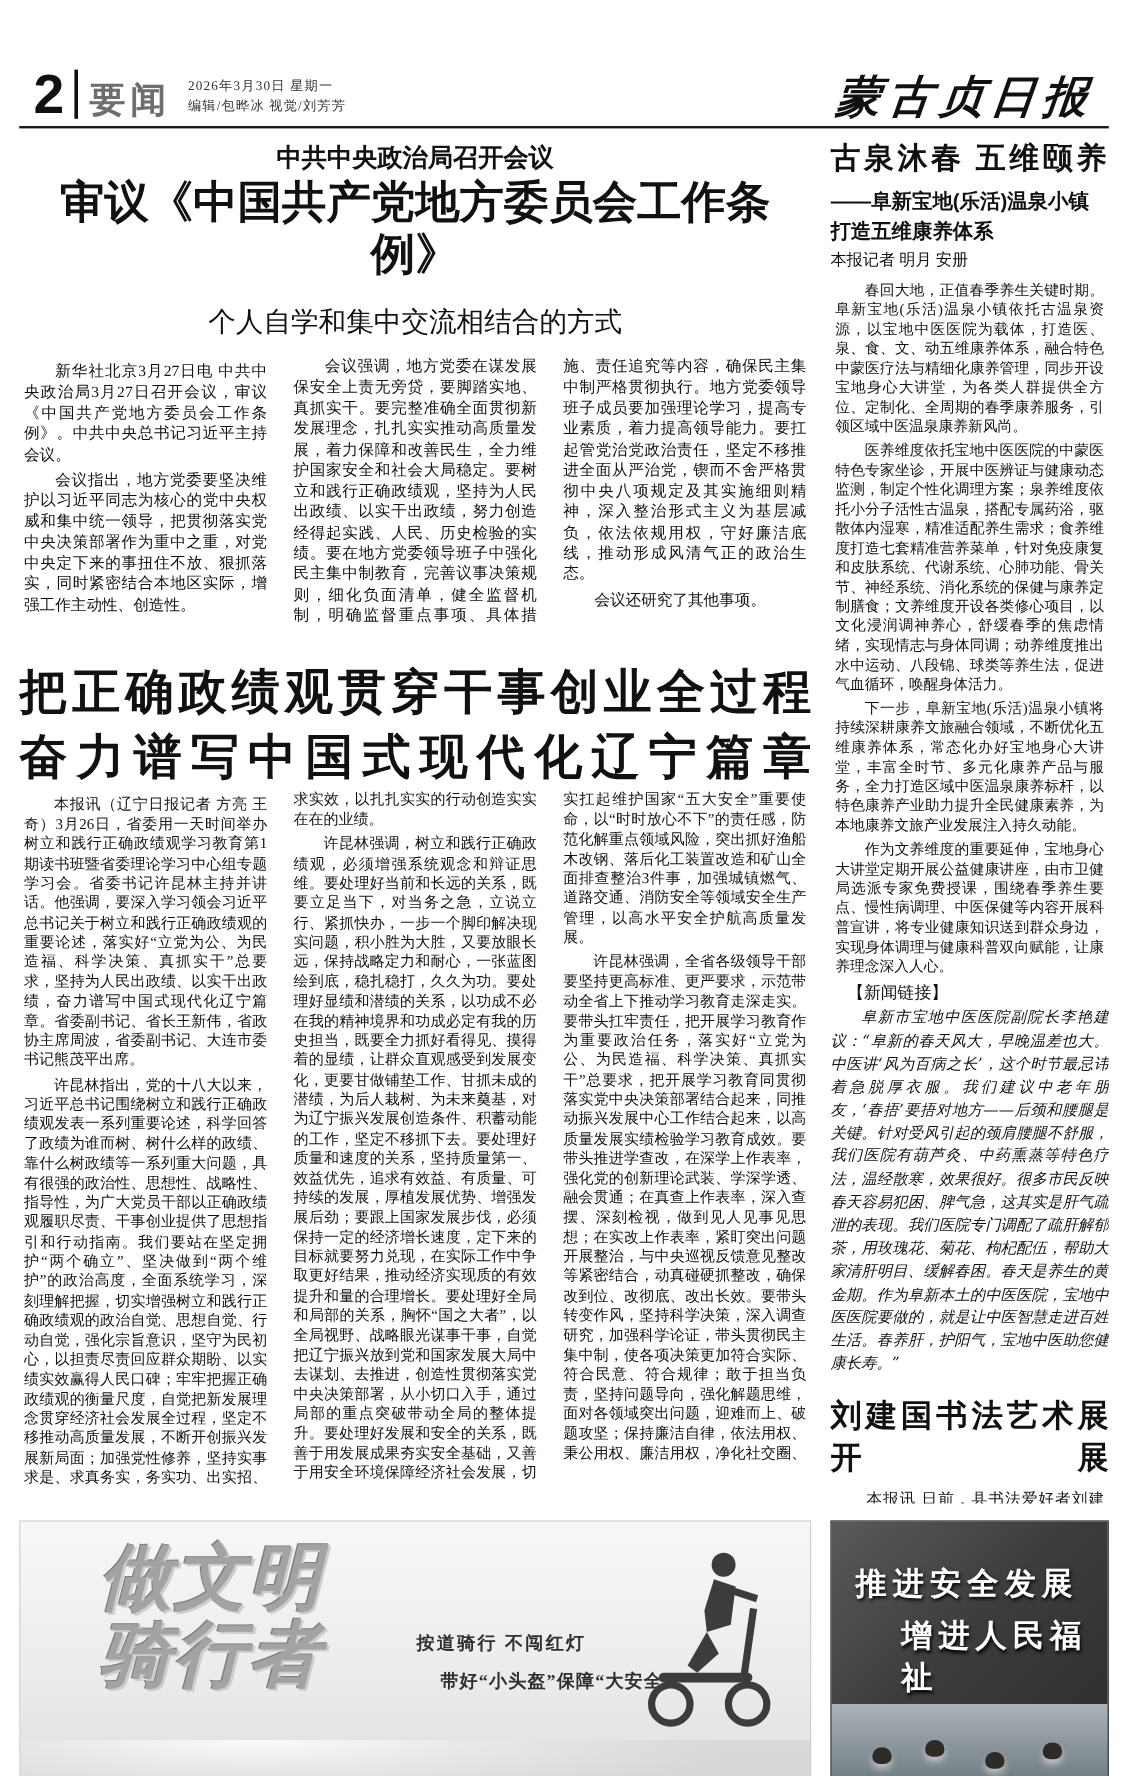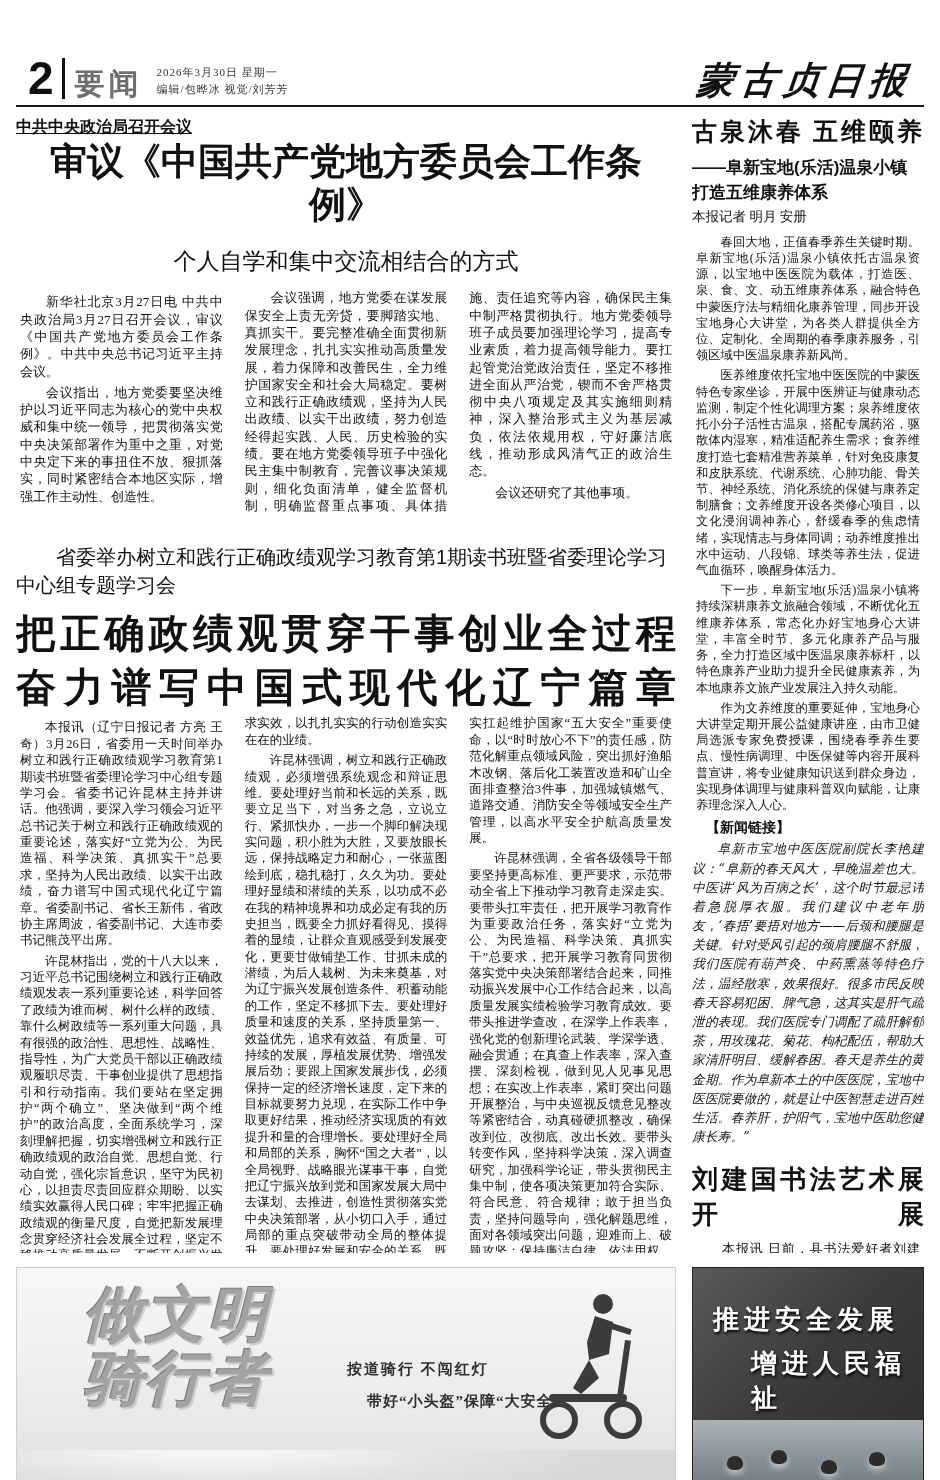--- a/index.html
+++ b/index.html
@@ -33,38 +33,38 @@
   
   .content { display:flex; gap:16px; padding:8px 16px 0 16px; height:1390px; box-sizing:border-box; }
   .col-left  { width:660px; display:flex; flex-direction:column; }
   .col-right { flex:1; display:flex; flex-direction:column; }
   .articles  { flex:1; min-height:0; overflow:hidden; }
 
   .para { margin:4px; text-indent:2em; }
   .just { text-align:justify; }
 
   
-  .a1-kicker { text-align:left; font-family:"Liberation Sans","DejaVu Sans",sans-serif; font-weight:700; font-size:16px; margin-top:2px;text-decoration:underline; }
+  .a1-kicker { text-align:center; font-family:"Liberation Sans","DejaVu Sans",sans-serif; font-weight:700; font-size:21px; margin-top:2px; }
   .a1-head   { text-align:center; font-family:"Liberation Sans","DejaVu Sans",sans-serif; font-weight:900; font-size:37px; line-height:1.15; margin:3px 0 2px; }
   .a1-sub    { text-align:center; font-family:"Liberation Sans","DejaVu Sans",sans-serif; font-weight:500; font-size:23px; margin-bottom:12px; }
   .a1-body   { column-count:3; column-gap:14px; height:234px; overflow:hidden; font-size:13px; line-height:1.33; }
 
   
   .a2 { margin-top:20px; }
   .a2-kicker { font-family:"Liberation Sans","DejaVu Sans",sans-serif; font-size:20px; line-height:1.4; text-indent:2em; margin-bottom:8px; }
   .a2-head   { font-size:40px; font-weight:900; line-height:1.35; text-align:justify; text-align-last:justify; font-family:"Liberation Serif","DejaVu Serif",serif; }
   .a2-sub    { text-align:center; font-size:19px; margin:8px 0 10px; }
   .a2-body   { column-count:3; column-gap:14px; height:592px; overflow:hidden; font-size:12.5px; line-height:1.31; }
 
   
   .a3-head    { font-size:25px; font-weight:900; letter-spacing:2px; text-align:justify; text-align-last:justify; margin-top:8px; }
   .a3-subtitle{ font-family:"Liberation Sans","DejaVu Sans",sans-serif; font-weight:700; font-size:17px; line-height:1.45; margin:8px 0 2px; }
   .a3-byline  { text-align:left; font-size:13.5px; margin:2px 0 8px; }
   .a3-body    { font-size:12.3px; line-height:1.32; }
-  .newslink   { font-family:"Liberation Sans","DejaVu Sans",sans-serif; font-weight:700; font-size:14px; margin:6px 0 2px; text-indent:1em; }
+  .newslink   { font-family:"Liberation Sans","DejaVu Sans",sans-serif; font-weight:400; font-size:14px; margin:6px 0 2px; text-indent:1em; }
   .quote      { font-size:12.8px; line-height:1.5; font-style:italic; font-family:"DejaVu Serif","Liberation Serif",serif; text-align:justify; margin:0; text-indent:2em; }
 
   
   .a4 { margin-top:16px; }
   .a4-head { font-size:26px; font-weight:900; text-align:justify; text-align-last:justify; margin-bottom:8px; }
   .a4-body { font-size:13px; line-height:1.35; }
 
   
   .ad { flex:0 0 228px; margin-top:14px; position:relative; overflow:hidden; }
   .ad-left {
@@ -130,21 +130,20 @@
           <div class="a1-sub">个人自学和集中交流相结合的方式</div>
           <div class="a1-body just">
             <p class="para">新华社北京3月27日电 中共中央政治局3月27日召开会议，审议《中国共产党地方委员会工作条例》。中共中央总书记习近平主持会议。</p>
             <p class="para">会议指出，地方党委要坚决维护以习近平同志为核心的党中央权威和集中统一领导，把贯彻落实党中央决策部署作为重中之重，对党中央定下来的事扭住不放、狠抓落实，同时紧密结合本地区实际，增强工作主动性、创造性。</p>
             <p class="para">会议强调，地方党委在谋发展保安全上责无旁贷，要脚踏实地、真抓实干。要完整准确全面贯彻新发展理念，扎扎实实推动高质量发展，着力保障和改善民生，全力维护国家安全和社会大局稳定。要树立和践行正确政绩观，坚持为人民出政绩、以实干出政绩，努力创造经得起实践、人民、历史检验的实绩。要在地方党委领导班子中强化民主集中制教育，完善议事决策规则，细化负面清单，健全监督机制，明确监督重点事项、具体措施、责任追究等内容，确保民主集中制严格贯彻执行。地方党委领导班子成员要加强理论学习，提高专业素质，着力提高领导能力。要扛起管党治党政治责任，坚定不移推进全面从严治党，锲而不舍严格贯彻中央八项规定及其实施细则精神，深入整治形式主义为基层减负，依法依规用权，守好廉洁底线，推动形成风清气正的政治生态。</p>
             <p class="para">会议还研究了其他事项。</p>
           </div>
         </article>
 
         <article class="a2">
-          <div class="a2-kicker">省委举办树立和践行正确政绩观学习教育第1期读书班暨省委理论学习中心组专题学习会</div>
           <h1 class="a2-head" style="margin:0;">把正确政绩观贯穿干事创业全过程</h1>
           <h1 class="a2-head" style="margin:0;">奋力谱写中国式现代化辽宁篇章</h1>
           <div class="a2-body just">
             <p class="para">本报讯（辽宁日报记者 方亮 王奇）3月26日，省委用一天时间举办树立和践行正确政绩观学习教育第1期读书班暨省委理论学习中心组专题学习会。省委书记许昆林主持并讲话。他强调，要深入学习领会习近平总书记关于树立和践行正确政绩观的重要论述，落实好“立党为公、为民造福、科学决策、真抓实干”总要求，坚持为人民出政绩、以实干出政绩，奋力谱写中国式现代化辽宁篇章。省委副书记、省长王新伟，省政协主席周波，省委副书记、大连市委书记熊茂平出席。</p>
             <p class="para">许昆林指出，党的十八大以来，习近平总书记围绕树立和践行正确政绩观发表一系列重要论述，科学回答了政绩为谁而树、树什么样的政绩、靠什么树政绩等一系列重大问题，具有很强的政治性、思想性、战略性、指导性，为广大党员干部以正确政绩观履职尽责、干事创业提供了思想指引和行动指南。我们要站在坚定拥护“两个确立”、坚决做到“两个维护”的政治高度，全面系统学习，深刻理解把握，切实增强树立和践行正确政绩观的政治自觉、思想自觉、行动自觉，强化宗旨意识，坚守为民初心，以担责尽责回应群众期盼、以实绩实效赢得人民口碑；牢牢把握正确政绩观的衡量尺度，自觉把新发展理念贯穿经济社会发展全过程，坚定不移推动高质量发展，不断开创振兴发展新局面；加强党性修养，坚持实事求是、求真务实，务实功、出实招、求实效，以扎扎实实的行动创造实实在在的业绩。</p>
             <p class="para">许昆林强调，树立和践行正确政绩观，必须增强系统观念和辩证思维。要处理好当前和长远的关系，既要立足当下，对当务之急，立说立行、紧抓快办，一步一个脚印解决现实问题，积小胜为大胜，又要放眼长远，保持战略定力和耐心，一张蓝图绘到底，稳扎稳打，久久为功。要处理好显绩和潜绩的关系，以功成不必在我的精神境界和功成必定有我的历史担当，既要全力抓好看得见、摸得着的显绩，让群众直观感受到发展变化，更要甘做铺垫工作、甘抓未成的潜绩，为后人栽树、为未来奠基，对为辽宁振兴发展创造条件、积蓄动能的工作，坚定不移抓下去。要处理好质量和速度的关系，坚持质量第一、效益优先，追求有效益、有质量、可持续的发展，厚植发展优势、增强发展后劲；要跟上国家发展步伐，必须保持一定的经济增长速度，定下来的目标就要努力兑现，在实际工作中争取更好结果，推动经济实现质的有效提升和量的合理增长。要处理好全局和局部的关系，胸怀“国之大者”，以全局视野、战略眼光谋事干事，自觉把辽宁振兴放到党和国家发展大局中去谋划、去推进，创造性贯彻落实党中央决策部署，从小切口入手，通过局部的重点突破带动全局的整体提升。要处理好发展和安全的关系，既善于用发展成果夯实安全基础，又善于用安全环境保障经济社会发展，切实扛起维护国家“五大安全”重要使命，以“时时放心不下”的责任感，防范化解重点领域风险，突出抓好渔船木改钢、落后化工装置改造和矿山全面排查整治3件事，加强城镇燃气、道路交通、消防安全等领域安全生产管理，以高水平安全护航高质量发展。</p>
             <p class="para">许昆林强调，全省各级领导干部要坚持更高标准、更严要求，示范带动全省上下推动学习教育走深走实。要带头扛牢责任，把开展学习教育作为重要政治任务，落实好“立党为公、为民造福、科学决策、真抓实干”总要求，把开展学习教育同贯彻落实党中央决策部署结合起来，同推动振兴发展中心工作结合起来，以高质量发展实绩检验学习教育成效。要带头推进学查改，在深学上作表率，强化党的创新理论武装、学深学透、融会贯通；在真查上作表率，深入查摆、深刻检视，做到见人见事见思想；在实改上作表率，紧盯突出问题开展整治，与中央巡视反馈意见整改等紧密结合，动真碰硬抓整改，确保改到位、改彻底、改出长效。要带头转变作风，坚持科学决策，深入调查研究，加强科学论证，带头贯彻民主集中制，使各项决策更加符合实际、符合民意、符合规律；敢于担当负责，坚持问题导向，强化解题思维，面对各领域突出问题，迎难而上、破题攻坚；保持廉洁自律，依法用权、秉公用权、廉洁用权，净化社交圈、生活圈、朋友圈，做到自身正、自身净、自身硬。</p>
             <p class="para">本次读书班采取集中学习、个人自学和集中交流相结合的方式，与会领导同志认真研读《习近平关于树立和践行正确政绩观论述摘编》，结合思想和工作实际，深入交流学习心得体会。</p>
 
           </div>

